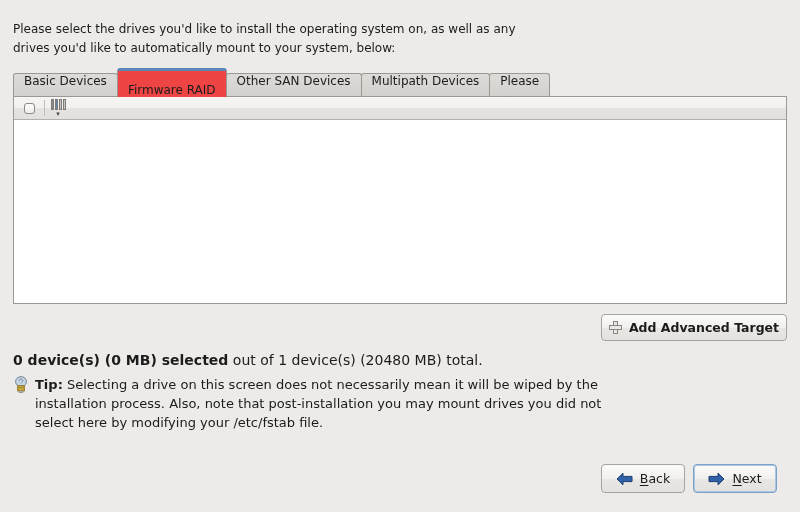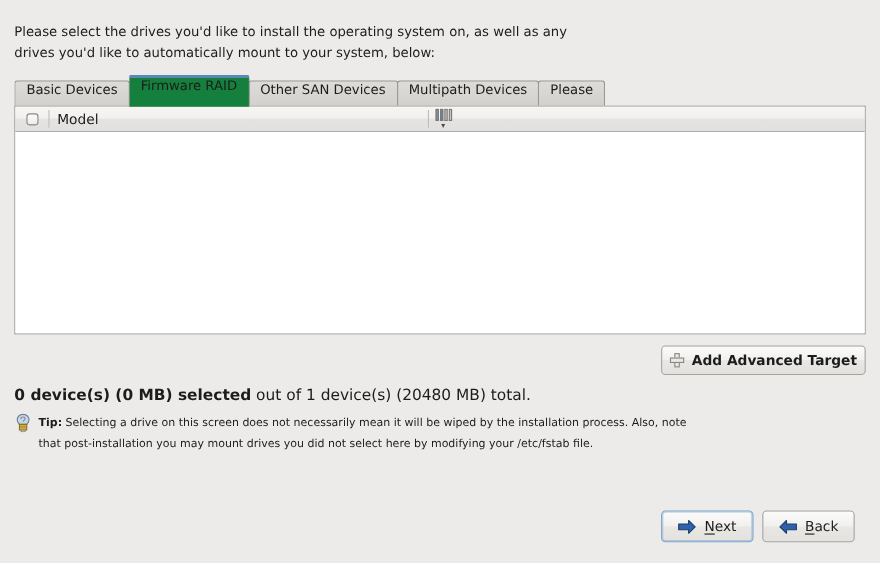--- a/index.html
+++ b/index.html
@@ -48,26 +48,26 @@
     color: #1c1c1c;
     background: linear-gradient(to bottom, #dedcd8 0%, #d2d0cc 100%);
     border: 1px solid #9b9893;
     border-bottom: none;
     border-radius: 3px 3px 0 0;
     margin-right: -1px;
     position: relative;
     cursor: default;
   }
   .tab.active {
-    background: #15803d;
+    background: #ef4444;
     border-color: #9b9893;
     height: 29px;
     z-index: 4;
     border-top: 3px solid #5b87b5;
-    padding-top: 0px;
+    padding-top: 12px;
   }
 
   
   #devtable {
     position: absolute;
     left: 13px;
     top: 96px;
     width: 774px;
     height: 208px;
     box-sizing: border-box;
@@ -217,21 +217,21 @@
     gap: 6px;
   }
   #bulb-icon {
     flex: 0 0 auto;
     width: 16px;
     height: 17px;
     margin-top: 1px;
     position: relative;
   }
   #tip-text {
-    font-size: 10px;
+    font-size: 13px;
     line-height: 19px;
     color: #1c1c1c;
   }
   #tip-label { font-weight: bold; }
 
   
   #nav-buttons {
     position: absolute;
     left: 601px;
     top: 464px;
@@ -284,23 +284,20 @@
   </div>
   <div class="tab" data-interactable="true">
     <span data-interactable="false">Please</span>
   </div>
 </div>
 
 <div id="devtable" data-interactable="false">
   <div id="table-header" data-interactable="false">
     <div class="hcell" id="hcell-check" data-interactable="true">
       <span id="header-checkbox" data-interactable="true"></span>
-    </div>
-    <div class="hcell" id="hcell-model" data-interactable="true">
-      <span data-interactable="false">Model</span>
     </div>
     <div class="hcell" id="col-chooser" data-interactable="true">
       <span id="col-chooser-icon" data-interactable="false">
           <i></i>
           <i></i>
           <i></i>
           <i></i>
         </span>
       <span id="chooser-arrow" data-interactable="false">▾</span>
     </div>
@@ -325,29 +322,29 @@
       <rect x="4.7" y="9.8" width="6.6" height="5.1" fill="#e8c44a" stroke="#8a6f1e" stroke-width="1"></rect>
       <line x1="4.9" y1="11.4" x2="11.1" y2="11.4" stroke="#9c7f23" stroke-width="0.8"></line>
       <line x1="4.9" y1="12.9" x2="11.1" y2="12.9" stroke="#9c7f23" stroke-width="0.8"></line>
       <rect x="6.2" y="15.0" width="3.6" height="1.5" fill="#d7d4cf" stroke="#8a8782" stroke-width="0.8"></rect>
     </svg>
   </span>
   <span id="tip-text" data-interactable="false"><span id="tip-label" data-interactable="false">Tip:</span><span data-interactable="false"> Selecting a drive on this screen does not necessarily mean it will be wiped by the installation process.  Also, note that post-installation you may mount drives you did not select here by modifying your /etc/fstab file.</span></span>
 </div>
 
 <div id="nav-buttons" data-interactable="false">
+  <div class="nav-btn" data-interactable="true">
+    <span data-interactable="false">
+      <svg class="arrow-svg" width="17" height="14" viewBox="0 0 17 14" xmlns="http://www.w3.org/2000/svg">
+        <path d="M1 7 L7 1.2 L7 4.4 L16 4.4 L16 9.6 L7 9.6 L7 12.8 Z" fill="#2f62a8" stroke="#1b3f70" stroke-width="1" stroke-linejoin="round"></path>
+      </svg>
+    </span>
+    <span class="nav-label" data-interactable="false"><u data-interactable="false">B</u><span data-interactable="false">ack</span></span>
+  </div>
   <div class="nav-btn focused" data-interactable="true">
     <span data-interactable="false">
       <svg class="arrow-svg" width="17" height="14" viewBox="0 0 17 14" xmlns="http://www.w3.org/2000/svg">
         <path d="M16 7 L10 1.2 L10 4.4 L1 4.4 L1 9.6 L10 9.6 L10 12.8 Z" fill="#2f62a8" stroke="#1b3f70" stroke-width="1" stroke-linejoin="round"></path>
       </svg>
     </span>
     <span class="nav-label" data-interactable="false"><u data-interactable="false">N</u><span data-interactable="false">ext</span></span>
   </div>
-  <div class="nav-btn" data-interactable="true">
-    <span data-interactable="false">
-      <svg class="arrow-svg" width="17" height="14" viewBox="0 0 17 14" xmlns="http://www.w3.org/2000/svg">
-        <path d="M1 7 L7 1.2 L7 4.4 L16 4.4 L16 9.6 L7 9.6 L7 12.8 Z" fill="#2f62a8" stroke="#1b3f70" stroke-width="1" stroke-linejoin="round"></path>
-      </svg>
-    </span>
-    <span class="nav-label" data-interactable="false"><u data-interactable="false">B</u><span data-interactable="false">ack</span></span>
-  </div>
 </div>
 
 </body></html>

